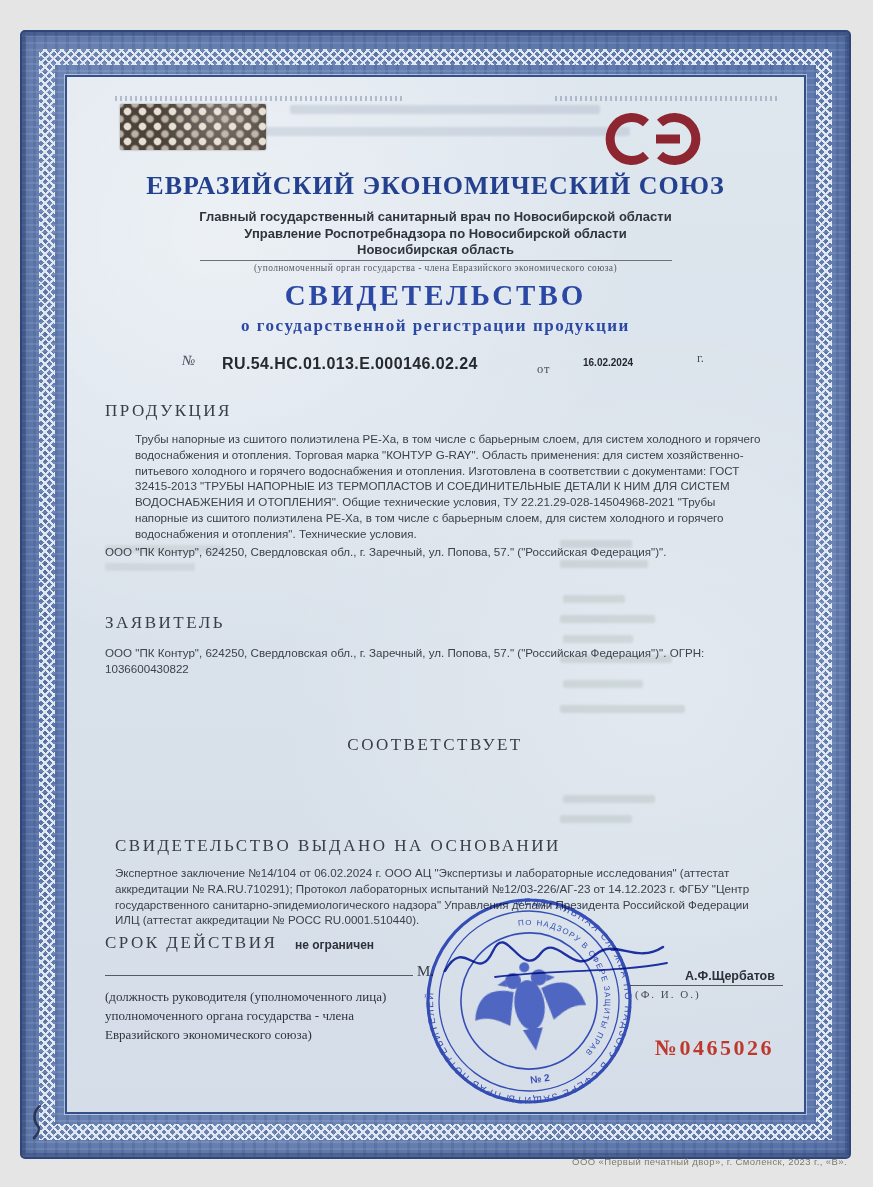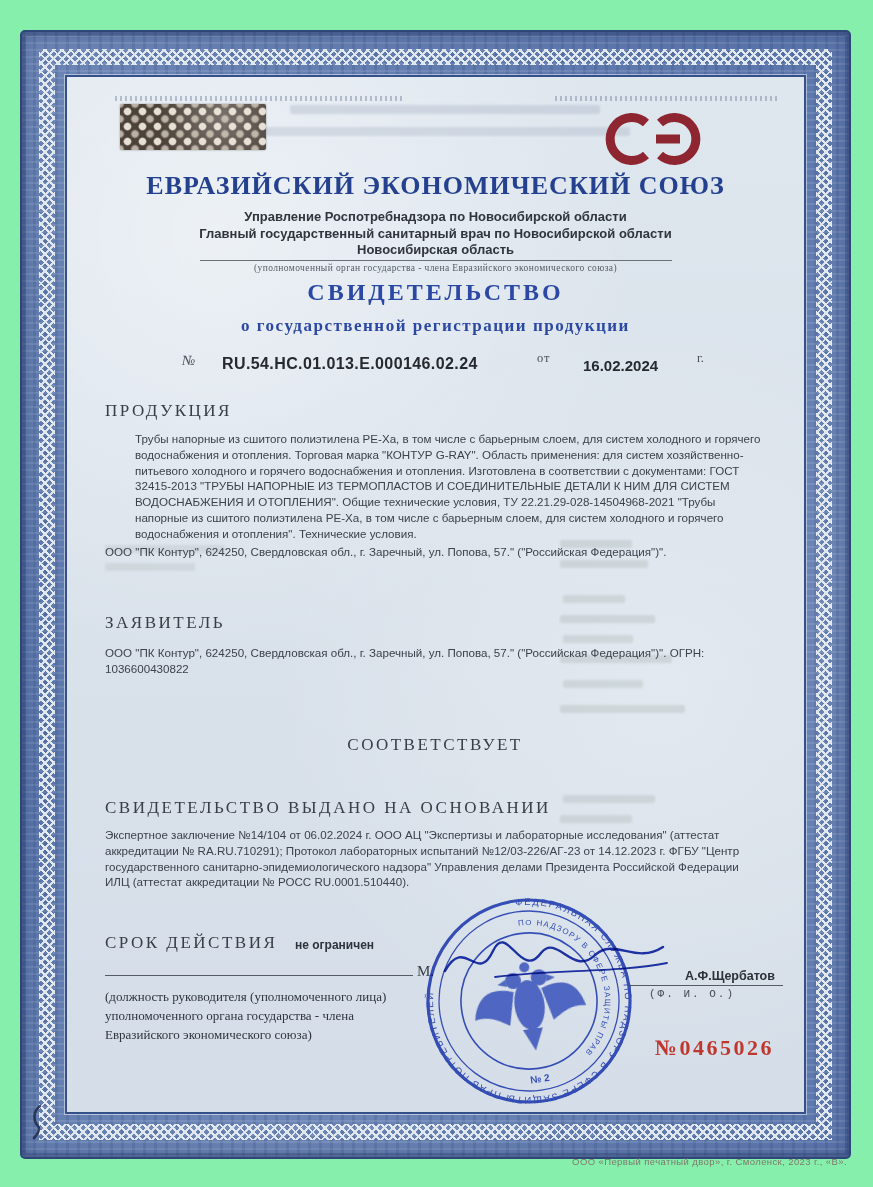--- a/index.html
+++ b/index.html
@@ -1,17 +1,17 @@
 <!DOCTYPE html>
 <html><head>
 <meta charset="utf-8">
 <style>
   html,body{margin:0;padding:0;}
   body{width:873px;height:1187px;background:#b9b4a6;font-family:"Liberation Sans","DejaVu Sans",sans-serif;}
-  .page{position:relative;width:873px;height:1187px;background:#86efac;overflow:hidden;}
+  .page{position:relative;width:873px;height:1187px;background:#e5e5e5;overflow:hidden;}
 
   
   .frame{position:absolute;left:20px;top:30px;right:22px;bottom:28px;
     background:
       repeating-linear-gradient(0deg, rgba(255,255,255,.10) 0 2px, rgba(0,0,0,0) 2px 7px),
       repeating-linear-gradient(90deg, rgba(30,50,100,.12) 0 3px, rgba(0,0,0,0) 3px 11px),
       linear-gradient(135deg,#6d86b6 0%,#5b76ac 35%,#7档0; 0,#5b76ac 100%);
     background-color:#5e79ae;
     border:2px solid #2e4678;border-radius:5px;
     box-shadow: inset 0 0 0 4px rgba(40,60,110,.35), inset 0 0 22px rgba(20,35,80,.35);}
@@ -46,53 +46,53 @@
   .union-title{position:absolute;left:0;top:76px;width:100%;text-align:center;
     font-family:"Liberation Serif","DejaVu Serif",serif;font-weight:bold;font-size:26px;
     letter-spacing:1px;color:#24418f;}
   .authority{position:absolute;left:0;top:114px;width:100%;text-align:center;
     font-size:13px;font-weight:bold;color:#30343c;line-height:16.5px;}
   .auth-underline{position:absolute;left:115px;top:165px;width:472px;border-top:1.2px solid #6a7078;}
   .auth-caption{position:absolute;left:0;top:168px;width:100%;text-align:center;
     font-family:"Liberation Serif","DejaVu Serif",serif;font-size:9.5px;color:#565b64;letter-spacing:.4px;}
 
   .main-title{position:absolute;left:0;top:184px;width:100%;text-align:center;
-    font-family:"Liberation Serif","DejaVu Serif",serif;font-weight:bold;font-size:24px;
+    font-family:"Liberation Serif","DejaVu Serif",serif;font-weight:bold;font-size:29px;
     letter-spacing:3px;color:#2b48a4;}
   .sub-title{position:absolute;left:0;top:221px;width:100%;text-align:center;
     font-family:"Liberation Serif","DejaVu Serif",serif;font-weight:bold;font-size:17px;
     letter-spacing:1.5px;color:#2b48a4;}
 
   .num-row{position:absolute;left:0;top:252px;width:100%;height:32px;}
   .num-label{position:absolute;left:97px;top:6px;font-family:"Liberation Serif","DejaVu Serif",serif;font-size:14px;color:#4a4f58;font-style:italic;}
   .num-value{position:absolute;left:137px;top:8px;font-size:16px;font-weight:bold;color:#26292e;letter-spacing:.4px;}
-  .num-from{position:absolute;left:452px;top:4px;font-family:"Liberation Serif","DejaVu Serif",serif;font-size:12.5px;color:#4a4f58;letter-spacing:1px;}
-  .num-date{position:absolute;left:498px;top:10px;font-size:15px;font-weight:bold;color:#26292e;}
+  .num-from{position:absolute;left:452px;top:15px;font-family:"Liberation Serif","DejaVu Serif",serif;font-size:12.5px;color:#4a4f58;letter-spacing:1px;}
+  .num-date{position:absolute;left:498px;top:10px;font-size:10px;font-weight:bold;color:#26292e;}
   .num-year{position:absolute;left:612px;top:4px;font-family:"Liberation Serif","DejaVu Serif",serif;font-size:12.5px;color:#4a4f58;}
 
   .sec{position:absolute;left:20px;width:660px;}
   .sec h3{margin:0;font-family:"Liberation Serif","DejaVu Serif",serif;font-weight:400;
     font-size:17px;letter-spacing:2.5px;color:#393d46;}
   .sec p{margin:0;font-size:11.6px;line-height:15.8px;color:#3c414b;}
   .s-product{top:306px;} .s-product p{margin-top:10px;margin-left:30px;}
   .s-manufacturer{top:440px;} .s-manufacturer p{margin-top:9px;}
   .s-applicant{top:518px;} .s-applicant p{margin-top:12px;}
   .s-conformity{top:640px;text-align:center;} .s-conformity p{margin-top:9px;}
-  .s-basis{top:703px;} .s-basis p{margin-top:9px;}
+  .s-basis{top:741px;margin-left:10px;} .s-basis p{margin-top:9px;}
   .s-validity{top:838px;}
   .validity-value{position:absolute;left:190px;top:5px;font-size:12px;font-weight:bold;color:#2e323a;}
 
   
   .sig-line-left{position:absolute;left:20px;top:880px;width:308px;border-top:1.2px solid #565b63;}
   .mp-label{position:absolute;left:332px;top:868px;font-family:"Liberation Serif","DejaVu Serif",serif;font-size:15px;color:#3a3e46;}
   .pos-caption{position:absolute;left:20px;top:892px;width:320px;
     font-family:"Liberation Serif","DejaVu Serif",serif;font-size:13px;line-height:19px;color:#2f333b;}
   .sig-line-right{position:absolute;left:545px;top:890px;width:153px;border-top:1.2px solid #565b63;}
   .sig-name{position:absolute;left:600px;top:874px;font-size:12.5px;font-weight:bold;color:#2c3037;}
-  .fio-caption{position:absolute;left:564px;top:893px;font-family:Liberation Mono, monospace;font-size:11px;letter-spacing:2px;color:#474b53;}
+  .fio-caption{position:absolute;left:550px;top:893px;font-family:Liberation Serif, serif;font-size:11px;letter-spacing:2px;color:#474b53;}
   .serial{position:absolute;left:570px;top:940px;font-family:"Liberation Serif","DejaVu Serif",serif;
     font-weight:bold;font-size:22px;letter-spacing:2.5px;color:#bf382d;}
 
   .stamp{position:absolute;left:338px;top:800px;width:212px;height:212px;
     mix-blend-mode:multiply;opacity:.93;transform:rotate(-8deg);}
   .autograph{position:absolute;left:352px;top:828px;width:236px;height:72px;mix-blend-mode:multiply;}
 
   .bleed{position:absolute;border-radius:2px;filter:blur(1.2px);}
 
   .ink-mark{position:absolute;left:26px;top:1102px;width:26px;height:40px;}
@@ -138,22 +138,22 @@
       <g fill="none" stroke="#8e2631" stroke-width="9">
         <path d="M48,13 A21.5,21.5 0 1 0 48,45"></path>
         <path d="M62,13 A21.5,21.5 0 1 1 62,45"></path>
         <path d="M58,29 L82,29"></path>
       </g>
     </svg>
 
     <div class="union-title">ЕВРАЗИЙСКИЙ ЭКОНОМИЧЕСКИЙ СОЮЗ</div>
 
     <div class="authority">
+      <div>Главный государственный санитарный врач по Новосибирской области</div>
       <div>Управление Роспотребнадзора по Новосибирской области</div>
-      <div>Главный государственный санитарный врач по Новосибирской области</div>
       <div>Новосибирская область</div>
     </div>
     <div class="auth-underline"></div>
     <div class="auth-caption">(уполномоченный орган государства - члена Евразийского экономического союза)</div>
 
     <div class="main-title">СВИДЕТЕЛЬСТВО</div>
     <div class="sub-title">о государственной регистрации продукции</div>
 
     <div class="num-row">
       <span class="num-label">№</span>

